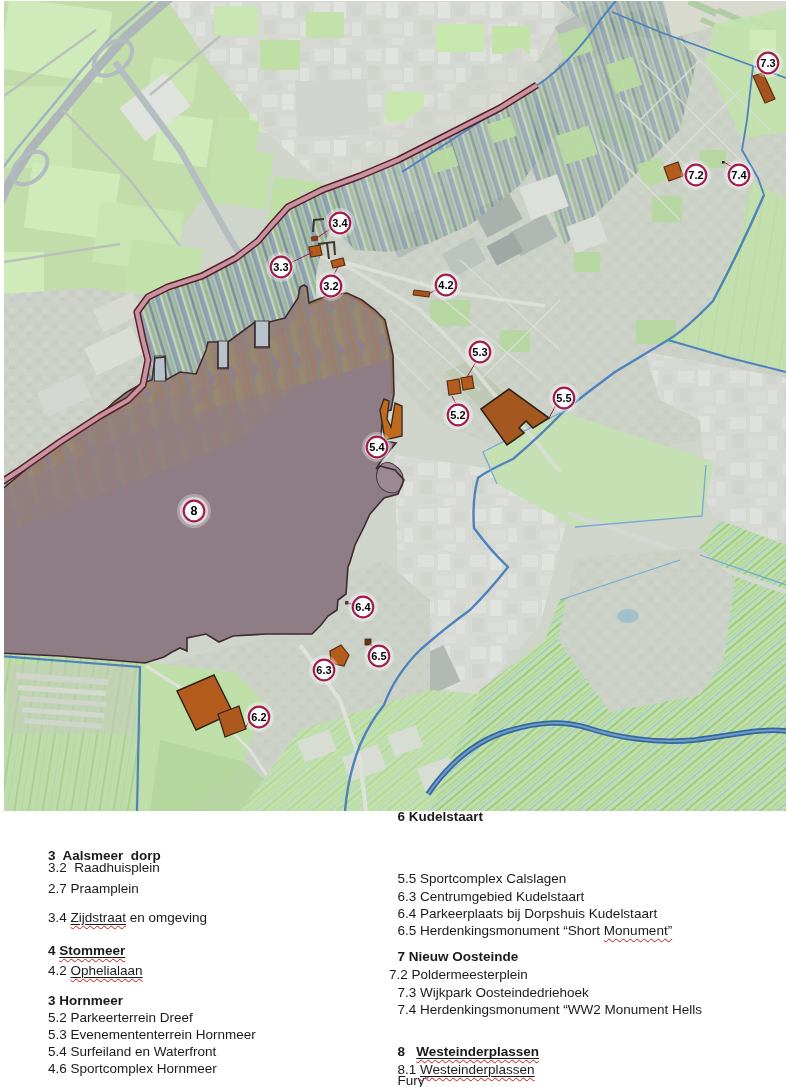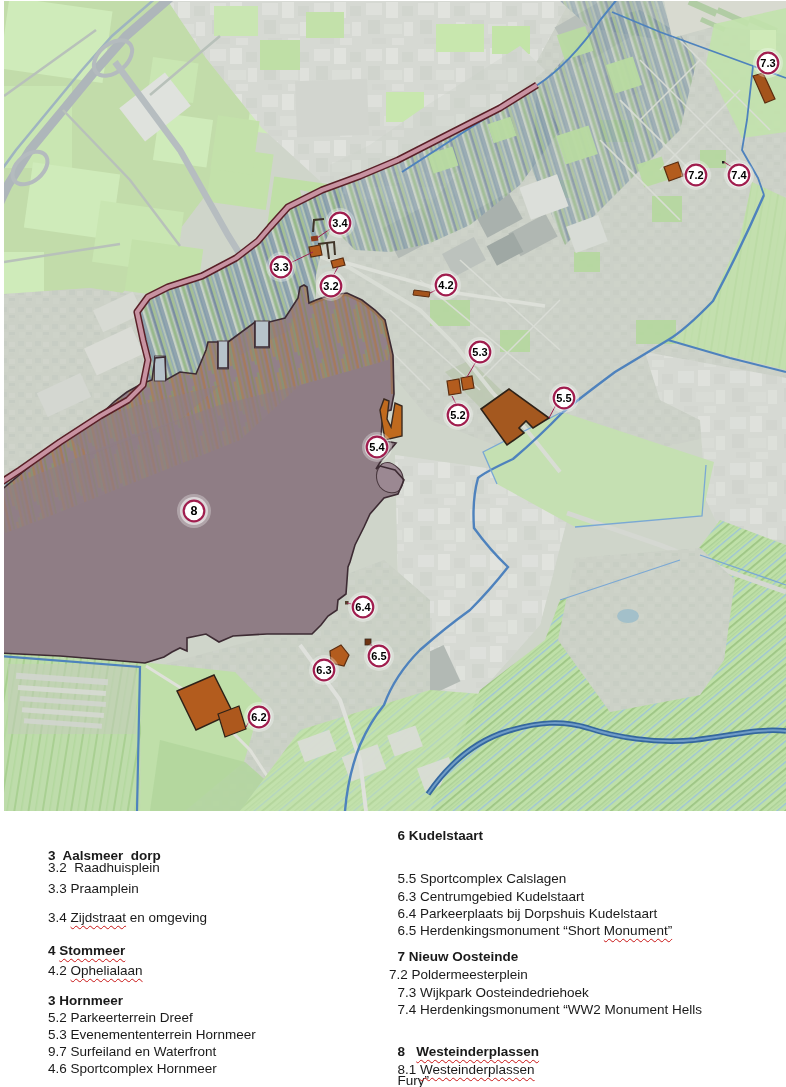--- a/index.html
+++ b/index.html
@@ -1,21 +1,21 @@
 <!DOCTYPE html>
 <html><head>
 <meta charset="utf-8">
 <style>
 html,body{margin:0;padding:0;background:#ffffff;width:786px;height:1087px;overflow:hidden;}
 body{font-family:"Liberation Sans", sans-serif;position:relative;}
 #map{position:absolute;left:0;top:0;}
 .L{position:absolute;font-size:13.5px;line-height:17px;color:#1a1a1a;white-space:pre;}
 .B{font-weight:bold;}
 .sq{text-decoration:underline;text-decoration-style:wavy;text-decoration-color:#c81414;text-decoration-thickness:1px;text-underline-offset:3px;}
-.u{text-decoration-style:solid;text-decoration-color:#1a1a1a;text-decoration-thickness:1px;text-underline-offset:2px;}
+.u{text-decoration:underline;text-decoration-style:solid;text-decoration-color:#1a1a1a;text-decoration-thickness:1px;text-underline-offset:2px;}
 </style>
 </head>
 <body>
 
 <svg id="map" width="786" height="812" viewBox="0 0 786 812">
 <defs>
 <pattern id="strips" width="21" height="90" patternUnits="userSpaceOnUse" patternTransform="rotate(-17)">
 <rect width="21" height="90" fill="#b2c1b8"></rect>
 <rect x="0" width="3" height="90" fill="#8da1ad"></rect>
 <rect x="3" width="2.5" height="90" fill="#c6d1c6"></rect>
@@ -490,39 +490,39 @@
 </g>
 </g>
 </svg>
 
 <div id="legend">
 
 <div class="L B" style="left:48px;top:847.3px">3&nbsp; Aalsmeer&nbsp; dorp</div>
 
 <div class="L" style="left:48px;top:859px">3.2&nbsp; Raadhuisplein</div>
 
-<div class="L" style="left:48px;top:879.6px">3.3 Praamplein</div>
+<div class="L" style="left:48px;top:879.6px">2.7 Praamplein</div>
 
 <div class="L" style="left:48px;top:908.8px">3.4 <span class="u"><span class="sq">Zijdstraat</span></span> en omgeving</div>
 
 <div class="L B" style="left:48px;top:941.6px">4 <span class="u"><span class="sq">Stommeer</span></span></div>
 
 <div class="L" style="left:48px;top:961.5px">4.2 <span class="u"><span class="sq">Ophelialaan</span></span></div>
 
 <div class="L B" style="left:48px;top:991.9px">3 Hornmeer</div>
 
 <div class="L" style="left:48px;top:1009.3px">5.2 Parkeerterrein Dreef</div>
 
 <div class="L" style="left:48px;top:1026.3px">5.3 Evenemententerrein Hornmeer</div>
 
-<div class="L" style="left:48px;top:1043.2px">9.7 Surfeiland en Waterfront</div>
+<div class="L" style="left:48px;top:1043.2px">5.4 Surfeiland en Waterfront</div>
 
 <div class="L" style="left:48px;top:1059.8px">4.6 Sportcomplex Hornmeer</div>
 
-<div class="L B" style="left:397.5px;top:827px">6 Kudelstaart</div>
+<div class="L B" style="left:397.5px;top:808px">6 Kudelstaart</div>
 
 <div class="L" style="left:397.5px;top:869.9px">5.5 Sportcomplex Calslagen</div>
 
 <div class="L" style="left:397.5px;top:887.9px">6.3 Centrumgebied Kudelstaart</div>
 
 <div class="L" style="left:397.5px;top:904.9px">6.4 Parkeerplaats bij Dorpshuis Kudelstaart</div>
 
 <div class="L" style="left:397.5px;top:921.9px">6.5 Herdenkingsmonument “Short <span class="sq">Monument”</span></div>
 
 <div class="L B" style="left:397.5px;top:947.9px">7 Nieuw Oosteinde</div>

